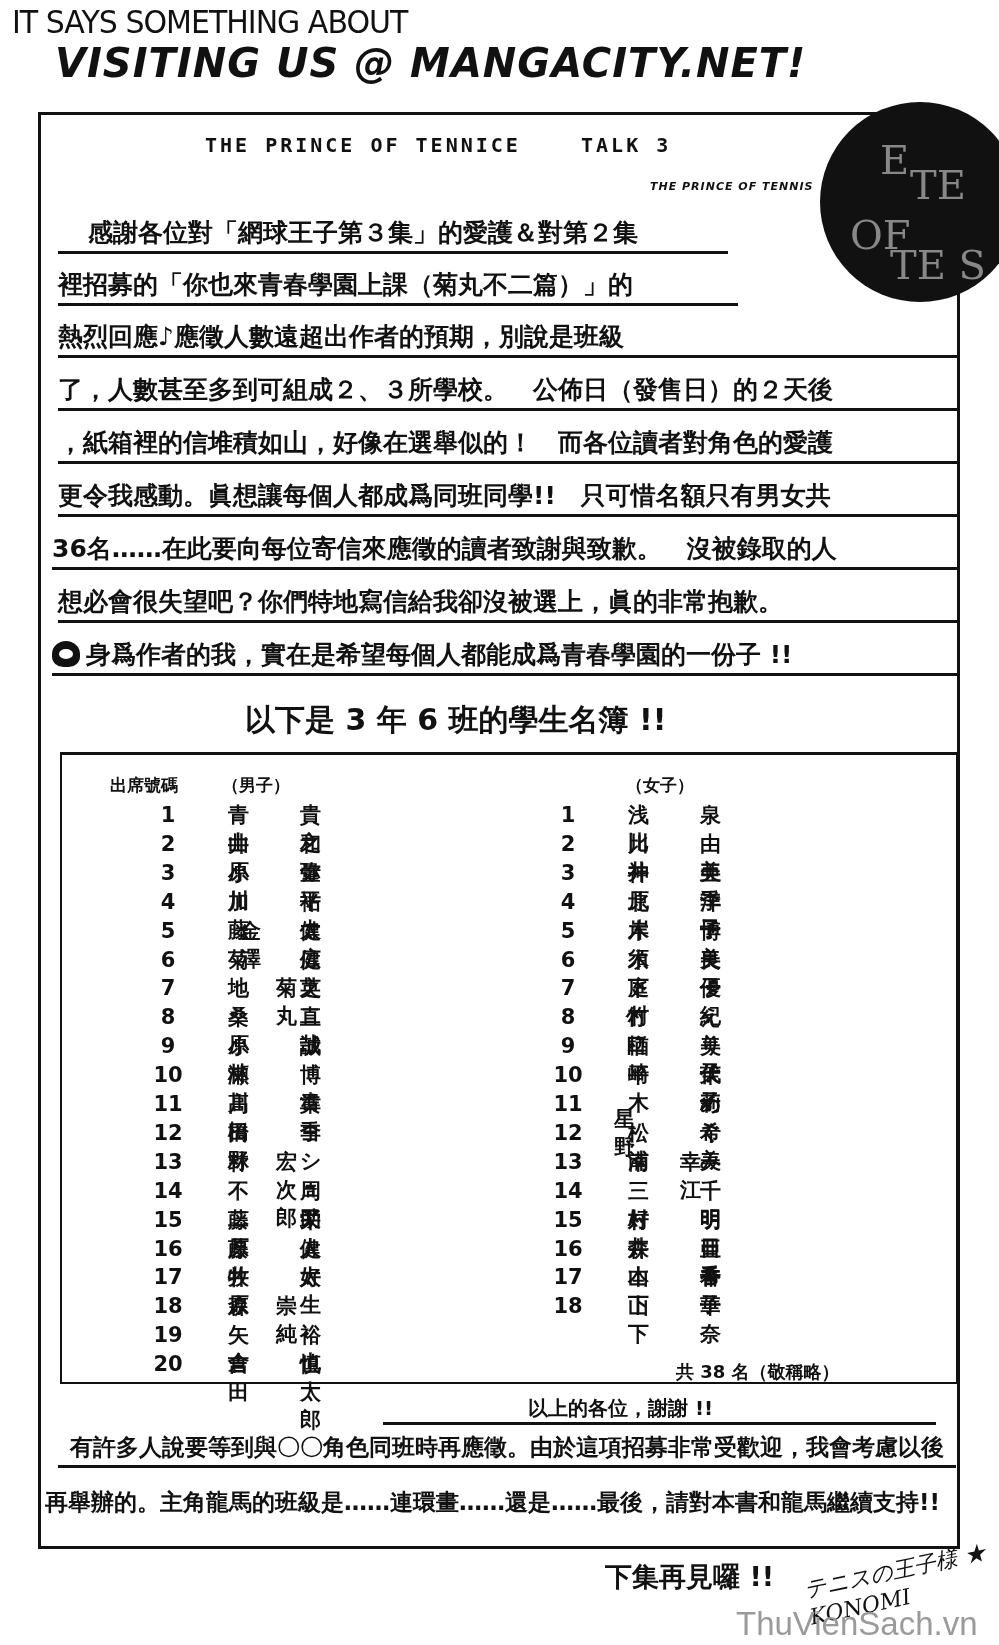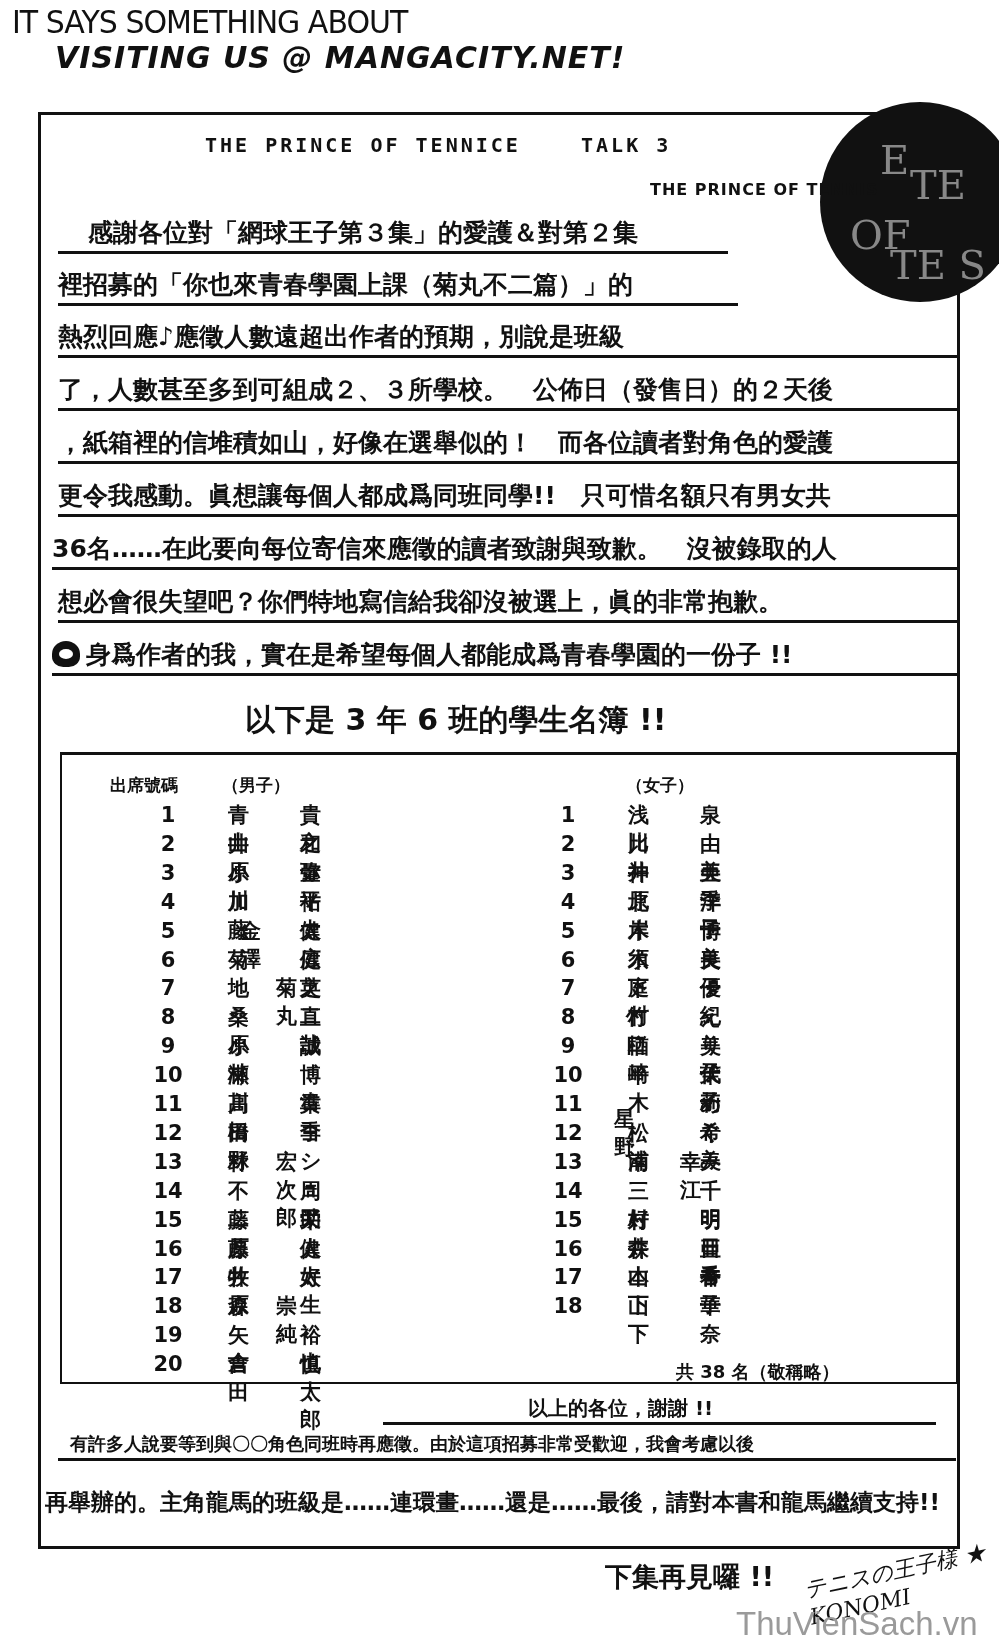--- a/index.html
+++ b/index.html
@@ -1,26 +1,26 @@
 <!DOCTYPE html>
 <html><head>
 <meta charset="utf-8">
 <style>
   html, body { margin:0; padding:0; background:#fff; }
   body { width:999px; height:1645px; position:relative; overflow:hidden; color:#111;
          font-family: "DejaVu Sans", "Liberation Sans", sans-serif; }
   .promo1 { position:absolute; left:12px; top:4px; font-size:30px; letter-spacing:-1px; font-family:"DejaVu Sans", sans-serif; transform:scaleY(1.05); }
-  .promo2 { position:absolute; left:55px; top:40px; font-size:30px; font-weight:bold; font-style:italic; letter-spacing:1px; font-family:"DejaVu Sans", sans-serif; }
+  .promo2 { position:absolute; left:55px; top:40px; font-size:40px; font-weight:bold; font-style:italic; letter-spacing:1px; font-family:"DejaVu Sans", sans-serif; }
   .frame { position:absolute; left:38px; top:112px; width:922px; height:1437px; border:3px solid #111; box-sizing:border-box; }
   .talk { position:absolute; left:205px; top:133px; font-size:20px; font-weight:bold; letter-spacing:3px; font-family:"DejaVu Sans Mono", monospace; }
   .logo { position:absolute; left:730px; top:96px; width:270px; height:210px; }
   .logo .disc { position:absolute; left:90px; top:6px; width:200px; height:200px; border-radius:50%; background:#111; }
   .logo .disc span { position:absolute; color:#888; font-family:"DejaVu Serif", serif; font-size:40px; }
   .logo .k { position:absolute; color:#fff; font-weight:bold; font-size:86px; line-height:1; -webkit-text-stroke:4px #111; paint-order:stroke fill; font-family:"DejaVu Sans", sans-serif; }
-  .logo .sub { position:absolute; left:-80px; top:84px; font-size:16px; font-weight:bold; letter-spacing:1px; }
+  .logo .sub { position:absolute; left:-80px; top:84px; font-size:11px; font-weight:bold; font-style:italic; letter-spacing:1px; }
   .line { position:absolute; font-size:25px; font-weight:bold; white-space:nowrap; border-bottom:3px solid #111; padding-bottom:2px; }
   .roster-title { position:absolute; left:245px; top:700px; font-size:30px; font-weight:bold; }
   .roster { position:absolute; left:60px; top:752px; width:898px; height:632px; border:2px solid #111; box-sizing:border-box; border-top-width:3px; }
   .hdr { position:absolute; font-size:17px; font-weight:bold; }
   .row { position:absolute; font-size:21px; font-weight:bold; height:28px; line-height:28px; }
   .row .num { position:absolute; width:40px; text-align:center; }
   .row .fam { position:absolute; }
   .row .giv { position:absolute; }
   .total { position:absolute; left:676px; top:1360px; font-size:18px; font-weight:bold; }
   .thanks { position:absolute; left:528px; top:1395px; font-size:20px; font-weight:bold; }
@@ -263,18 +263,18 @@
          <span class="fam" style="left:628px;">山下</span>
          <span class="giv" style="left:700px;">華奈</span>
        </div>
   </div>
 
 <div class="total">共 38 名（敬稱略）</div>
 
 <div class="thanks">以上的各位，謝謝 !!</div>
 <div class="thanks-line"></div>
 
-<div class="line" style="left:58px;top:1432px;width:898px;padding-left:12px;box-sizing:border-box;font-size:18px;">有許多人說要等到與〇〇角色同班時再應徵。由於這項招募非常受歡迎，我會考慮以後</div>
+<div class="line" style="left:58px;top:1432px;width:898px;padding-left:12px;box-sizing:border-box;font-size:23px;">有許多人說要等到與〇〇角色同班時再應徵。由於這項招募非常受歡迎，我會考慮以後</div>
 <div class="line" style="left:45px;top:1487px;width:910px;font-size:23px;border-bottom:none;">再舉辦的。主角龍馬的班級是……連環畫……還是……最後，請對本書和龍馬繼續支持!!</div>
 
 <div class="closing">下集再見囉 !!</div>
 <div class="sign">テニスの王子様 ★ KONOMI</div>
 <div class="wm">ThuVienSach.vn</div>
 
 </body></html>

